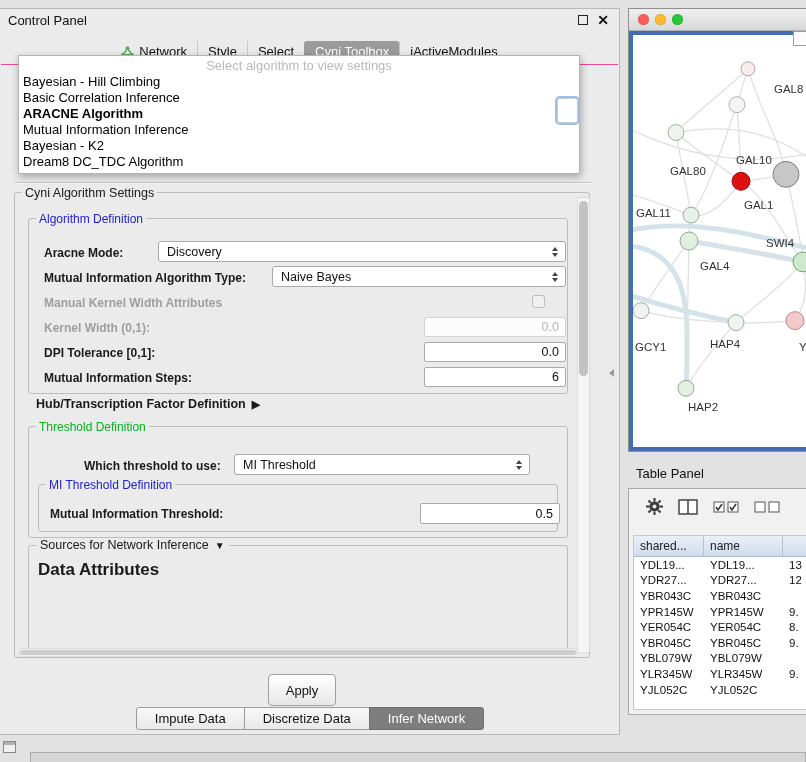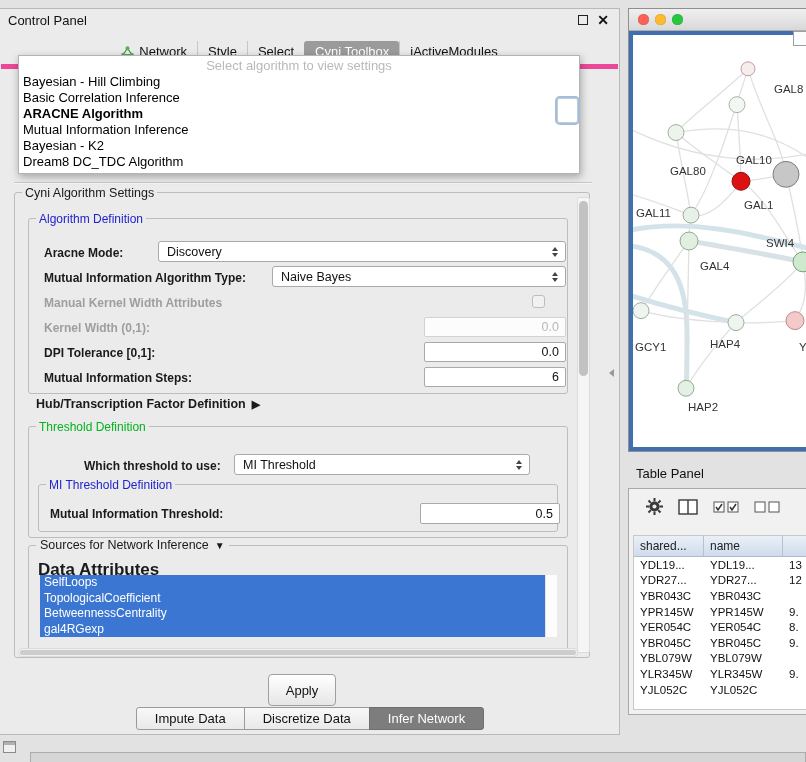--- a/index.html
+++ b/index.html
@@ -5,21 +5,21 @@
   html,body{margin:0;padding:0;}
   body{font-family:"Liberation Sans",sans-serif;background:#e2e2e2;}
   .stage{position:relative;width:806px;height:762px;background:#e2e2e2;overflow:hidden;}
 
   
   .cp{position:absolute;left:0;top:8px;width:620px;height:727px;background:#ebebeb;border:1px solid #b9b9b9;border-left:none;box-sizing:border-box;}
   .cp-title{height:22px;display:flex;align-items:center;padding-left:8px;font-size:13px;color:#111;}
   .win-btns{position:absolute;right:10px;top:6px;display:flex;align-items:center;}
   .win-float{width:8px;height:8px;border:1.5px solid #222;display:inline-block;background:transparent;}
   .win-close{font-size:14px;font-weight:bold;color:#111;margin-left:9px;line-height:10px;}
-  .tabbar{position:absolute;left:1px;right:1px;top:30px;height:25px;display:flex;justify-content:center;align-items:center;border-bottom:5px solid #ec4899;}
+  .tabbar{position:absolute;left:1px;right:1px;top:30px;height:25px;display:flex;justify-content:center;align-items:center;border-bottom:1px solid #ec4899;}
   .tab{display:flex;align-items:center;gap:5px;padding:3px 10px;font-size:13px;color:#111;border-left:1px solid #c6c6c6;white-space:nowrap;}
   .tab:first-child{border-left:none;}
   .tab.active{background:var(--active-tab-gray,#9b9b9b);color:#fff;border-radius:3px;border-left-color:transparent;}
   .net-ico{width:13px;height:13px;}
 
   
   .popup{position:absolute;left:18px;top:55px;width:560px;background:#fff;border:1px solid #b4b4b4;box-shadow:1px 3px 8px rgba(0,0,0,.3);z-index:30;padding:1px 0 3px;}
   .dd-ph{text-align:center;color:#b9b9b9;font-size:13px;line-height:17px;}
   .dd-item{font-size:13px;line-height:16px;padding:0 4px;color:#000;white-space:nowrap;}
   .dd-item.sel{font-weight:bold;}
@@ -197,27 +197,20 @@
   <span class="fs-label t-blue" style="left:46px;top:478px;">MI Threshold Definition</span>
   <span class="flabel" style="left:50px;top:507px;">Mutual Information Threshold:</span>
   <input class="tf" style="left: 420px; top: 503px; width: 140px; height: 21px;" value="0.5">
 
   <div class="fs" style="left:28px;top:545px;width:540px;height:110px;"></div>
   <div class="fs-title-row" style="left:36px;top:538px;">
     <span>Sources for Network Inference</span>
     <span style="font-size:10px;">▼</span>
   </div>
   <span class="flabel" style="left:38px;top:560px;font-size:17px;">Data Attributes</span>
-  <div class="attr-list" style="left:40px;top:575px;width:517px;height:62px;">
-    <div class="attr-item">SelfLoops</div>
-      <div class="attr-item">TopologicalCoefficient</div>
-      <div class="attr-item">BetweennessCentrality</div>
-      <div class="attr-item">gal4RGexp</div>
-      <div class="attr-scroll"></div>
-  </div>
   <div class="hscroll">
       <div class="hthumb"></div>
     </div>
 
   <div class="btn" style="left:268px;top:674px;width:68px;height:32px;">
     <span>Apply</span>
   </div>
   <div class="bottom-tabbar">
       <div class="seg">Impute Data</div>
       <div class="seg">Discretize Data</div>

